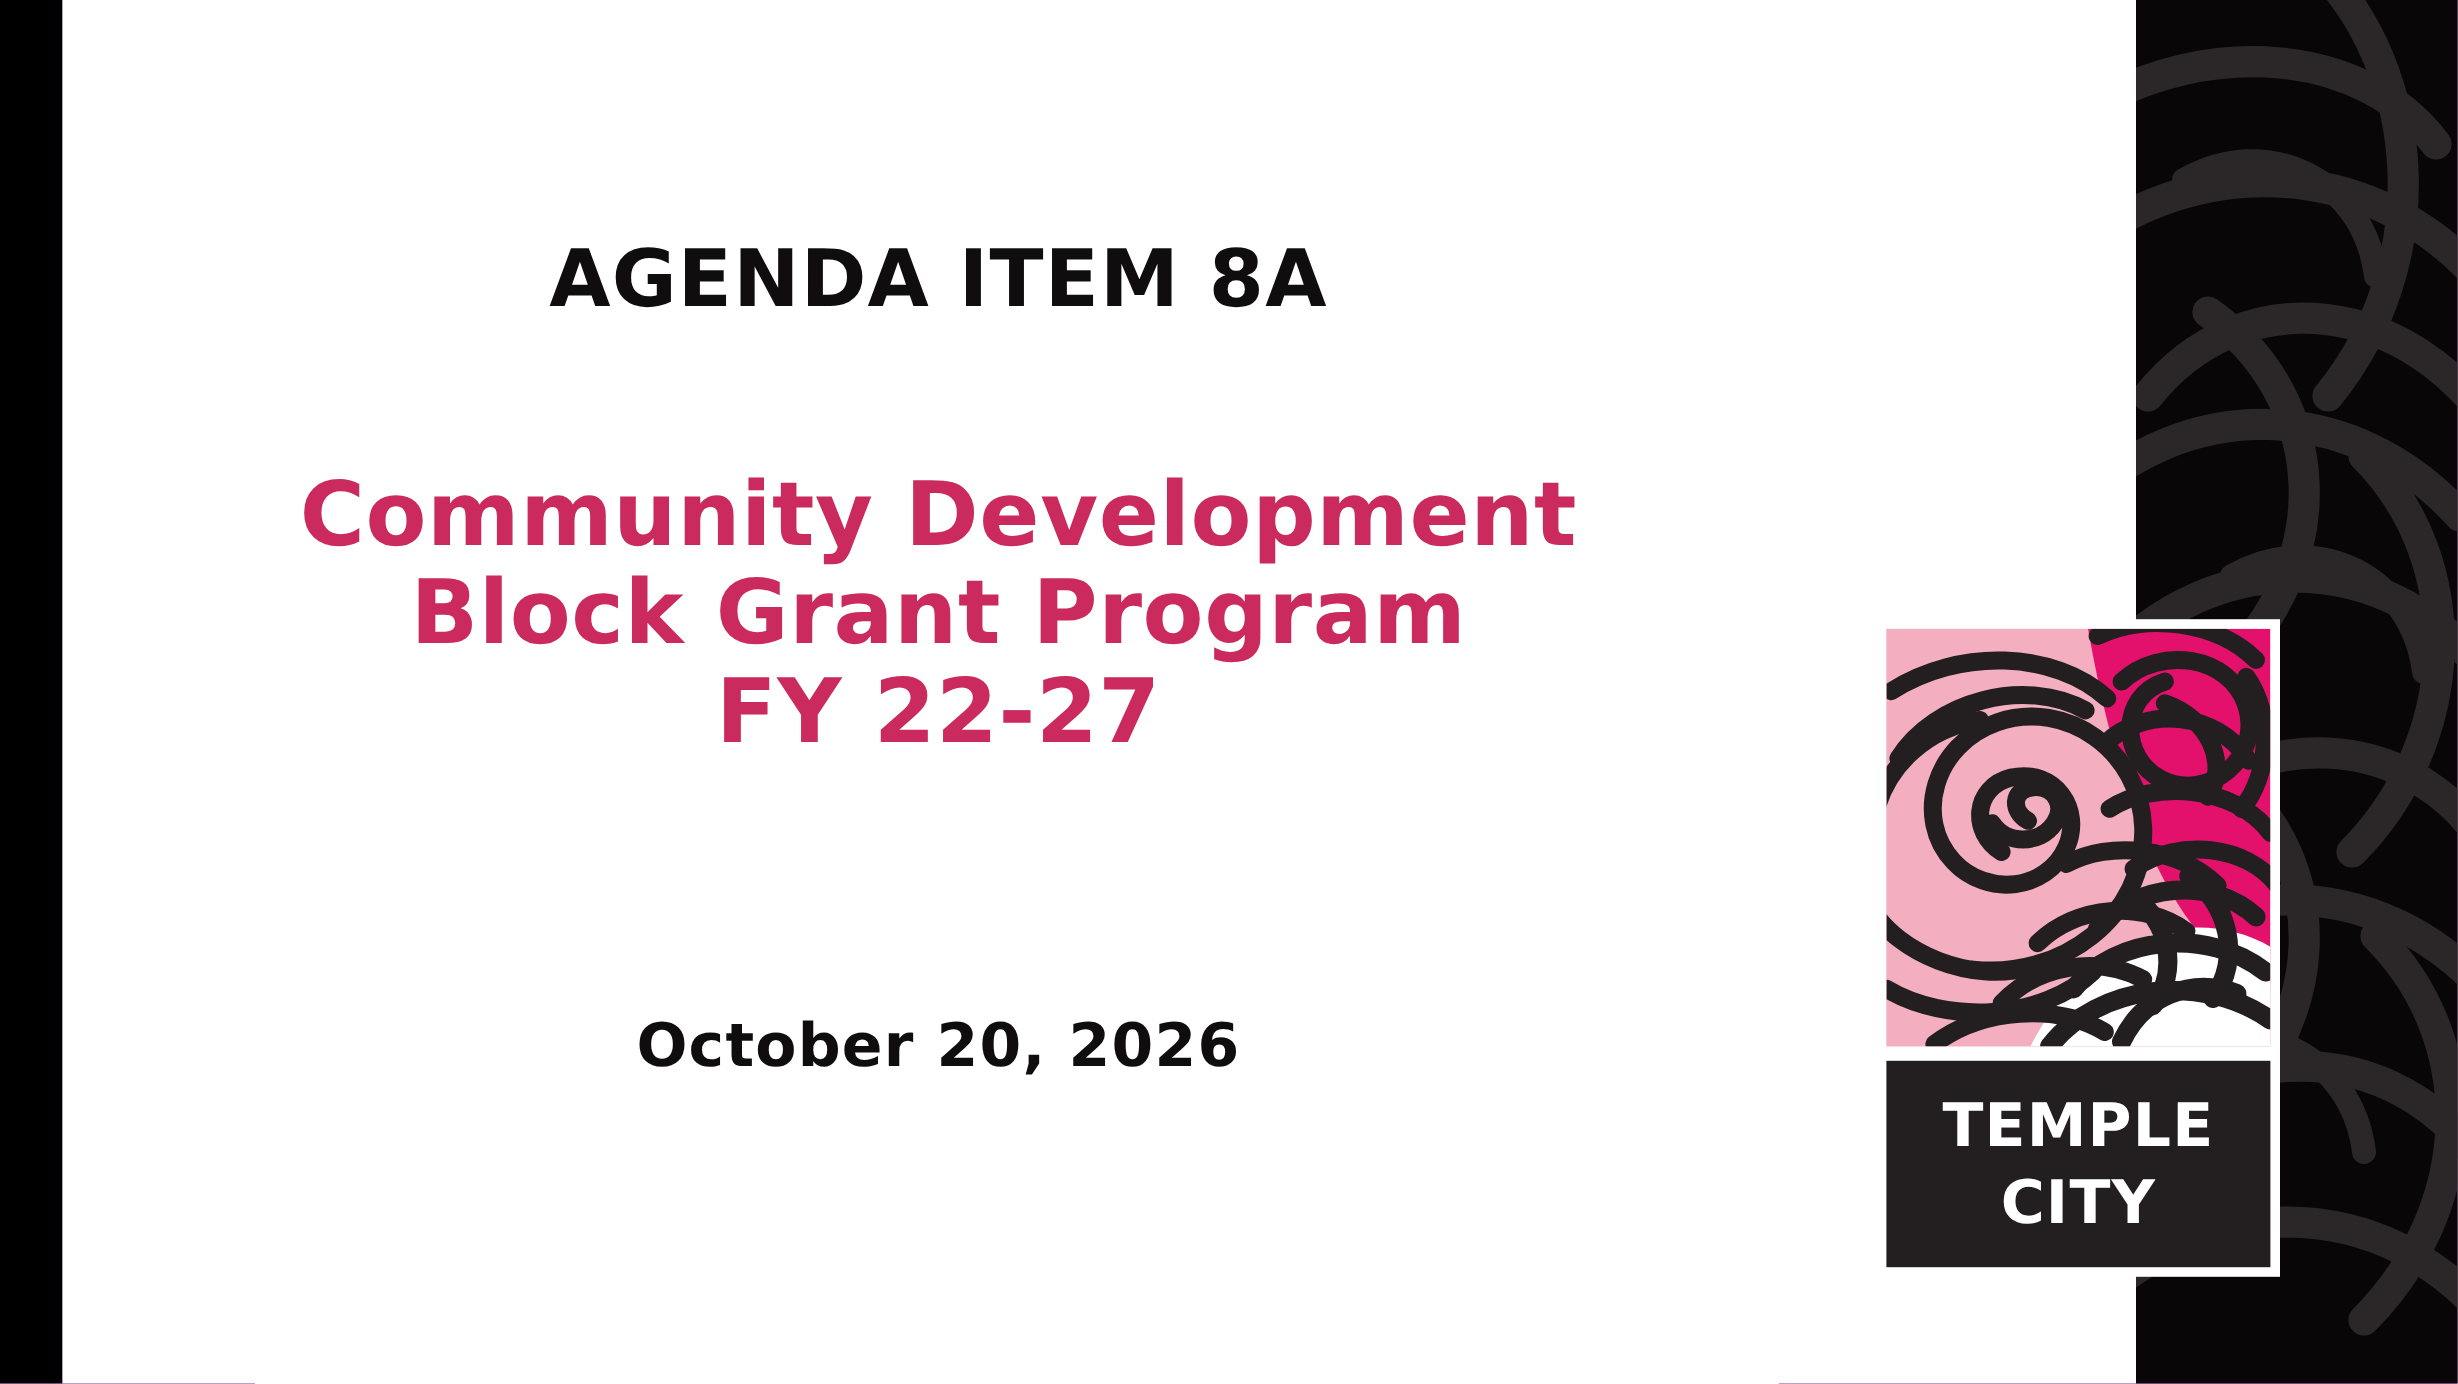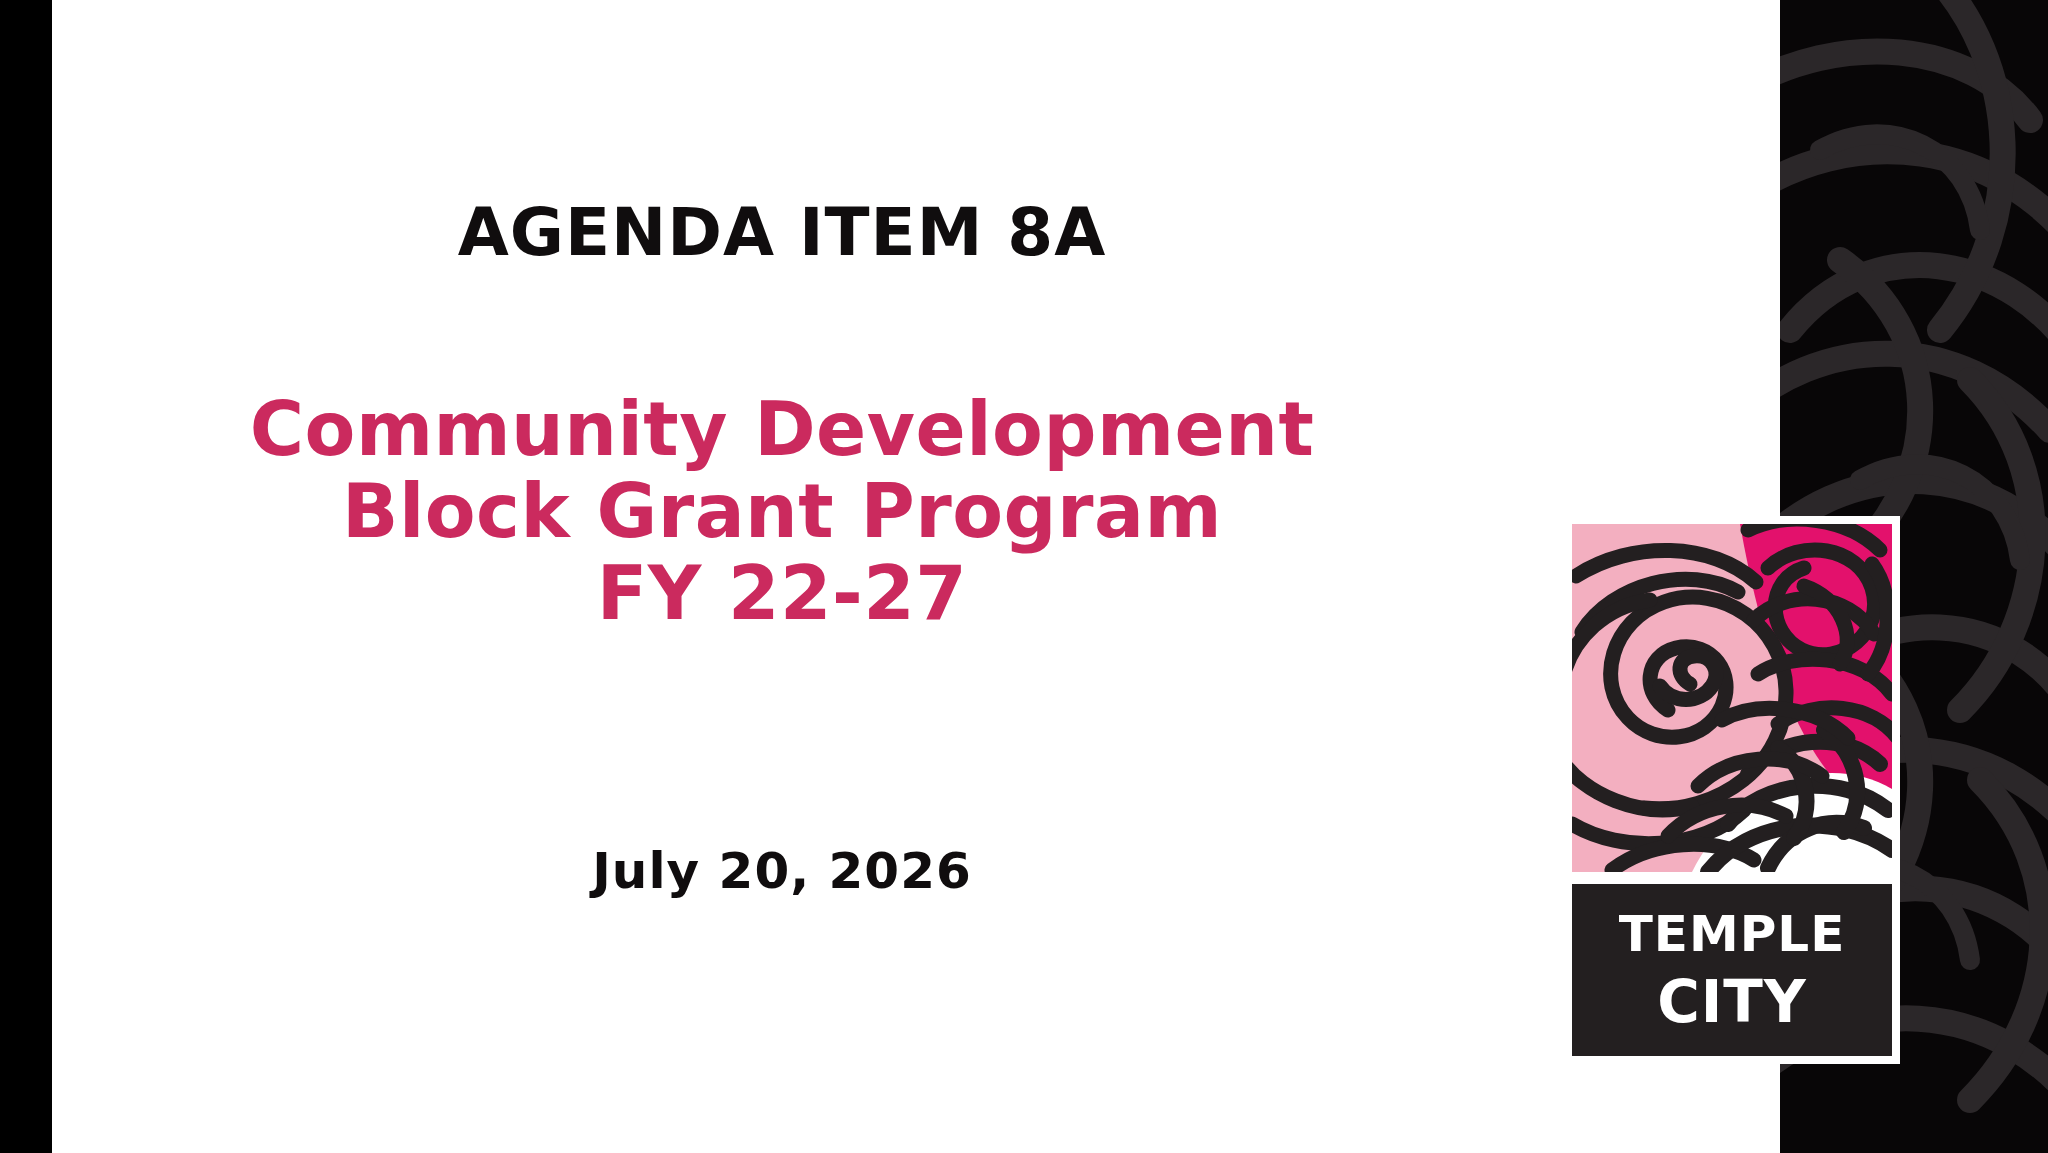--- a/index.html
+++ b/index.html
@@ -132,21 +132,21 @@
     justify-content: center;
     font-family: "DejaVu Sans", sans-serif;
     font-weight: bold;
     line-height: 1.0;
   }
   .logo-word-1 {
     font-size: 50px;
     letter-spacing: 1px;
   }
   .logo-word-2 {
-    font-size: 58px;
+    font-size: 50px;
     letter-spacing: 1px;
     margin-top: 14px;
   }
 </style>
 </head>
 <body>
 
 <div id="slide">
 
   <div class="left-bar"></div>
@@ -154,21 +154,21 @@
   <div class="content">
 
     <div class="headline">AGENDA ITEM 8A</div>
 
     <div class="title-block">
       <span class="title-line">Community Development</span>
       <span class="title-line">Block Grant Program</span>
       <span class="title-line">FY 22-27</span>
     </div>
 
-    <div class="date">July 20, 2026</div>
+    <div class="date">October 20, 2026</div>
 
   </div>
 
   <div class="right-panel">
     <svg viewBox="0 0 268 1153" preserveAspectRatio="xMidYMid slice">
       <rect x="0" y="0" width="268" height="1153" fill="#080607"></rect>
       <g fill="none" stroke="#2b2729" stroke-width="26" stroke-linecap="round">
         <path d="M -40 90 C 60 30, 190 40, 250 120"></path>
         <path d="M -40 200 C 70 120, 220 140, 300 250"></path>
         <path d="M 10 330 C 90 230, 230 250, 300 360"></path>

